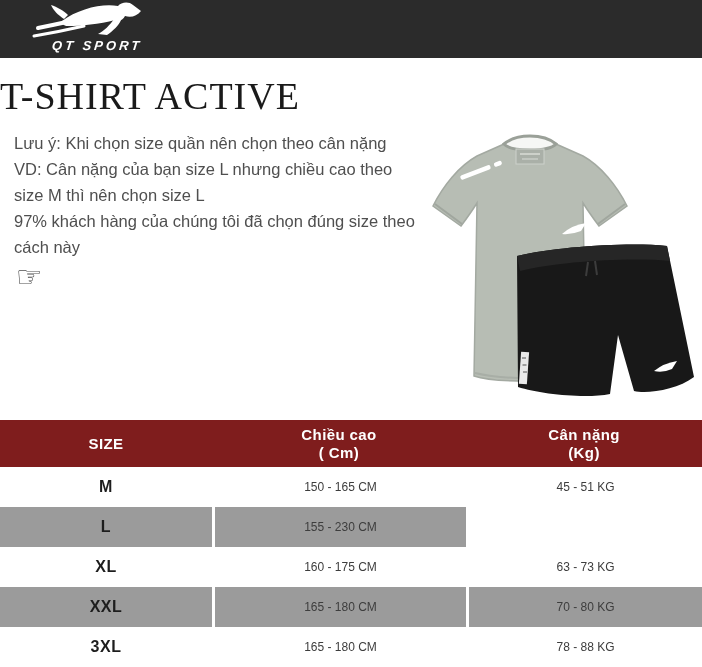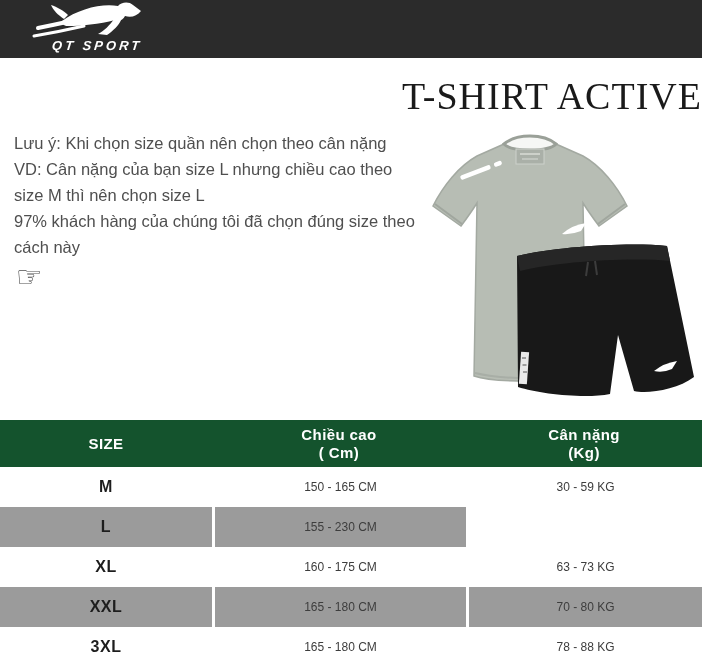--- a/index.html
+++ b/index.html
@@ -21,42 +21,42 @@
   .brand svg { display:block; }
   .brand-name {
     position:absolute; left:22px; top:36px;
     color:#ffffff; font-size:13px; font-weight:bold; font-style:italic;
     letter-spacing:3px; transform:skewX(-6deg); white-space:nowrap;
   }
 
   
   .page-title {
     position:absolute; left:0; top:74px; width:702px;
-    text-align:right;
+    text-align:left;
     font-family:"Liberation Serif","DejaVu Serif",serif;
     font-size:38px; letter-spacing:1px; color:#1a1a1a;
   }
 
   
   .notes {
     position:absolute; left:14px; top:130px; width:402px;
     color:#4f4f4f; font-size:16.5px; line-height:26px;
   }
   .pointer {
     font-size:30px; line-height:30px; color:#4f4f4f; margin:2px 0 0 2px;
   }
   .advice { text-indent:30px; }
 
   
   .product { position:absolute; left:405px; top:130px; width:297px; height:280px; }
 
   
   .size-table { position:absolute; left:0; top:420px; width:702px; height:247px; }
   .thead {
-    display:flex; height:47px; background:#14532d; color:#ffffff;
+    display:flex; height:47px; background:#7f1d1d; color:#ffffff;
   }
   .th {
     display:flex; flex-direction:column; justify-content:center; align-items:center;
     font-weight:bold; font-size:15px; line-height:18px; letter-spacing:.4px;
   }
   .trow { display:flex; height:40px; background:#ffffff; }
   .td {
     display:flex; justify-content:center; align-items:center;
     font-size:12px; color:#3d3d3d;
   }
@@ -153,21 +153,21 @@
       </div>
       <div class="th col-weight">
         <span>Cân nặng</span>
         <span>(Kg)</span>
       </div>
     </div>
 
     <div class="trow">
       <div class="td col-size">M</div>
       <div class="td col-height">150 - 165 CM</div>
-      <div class="td col-weight">30 - 59 KG</div>
+      <div class="td col-weight">45 - 51 KG</div>
     </div>
     <div class="trow shaded">
       <div class="td col-size">L</div>
       <div class="td col-height">155 - 230 CM</div>
     </div>
     <div class="trow">
       <div class="td col-size">XL</div>
       <div class="td col-height">160 - 175 CM</div>
       <div class="td col-weight">63 - 73 KG</div>
     </div>

